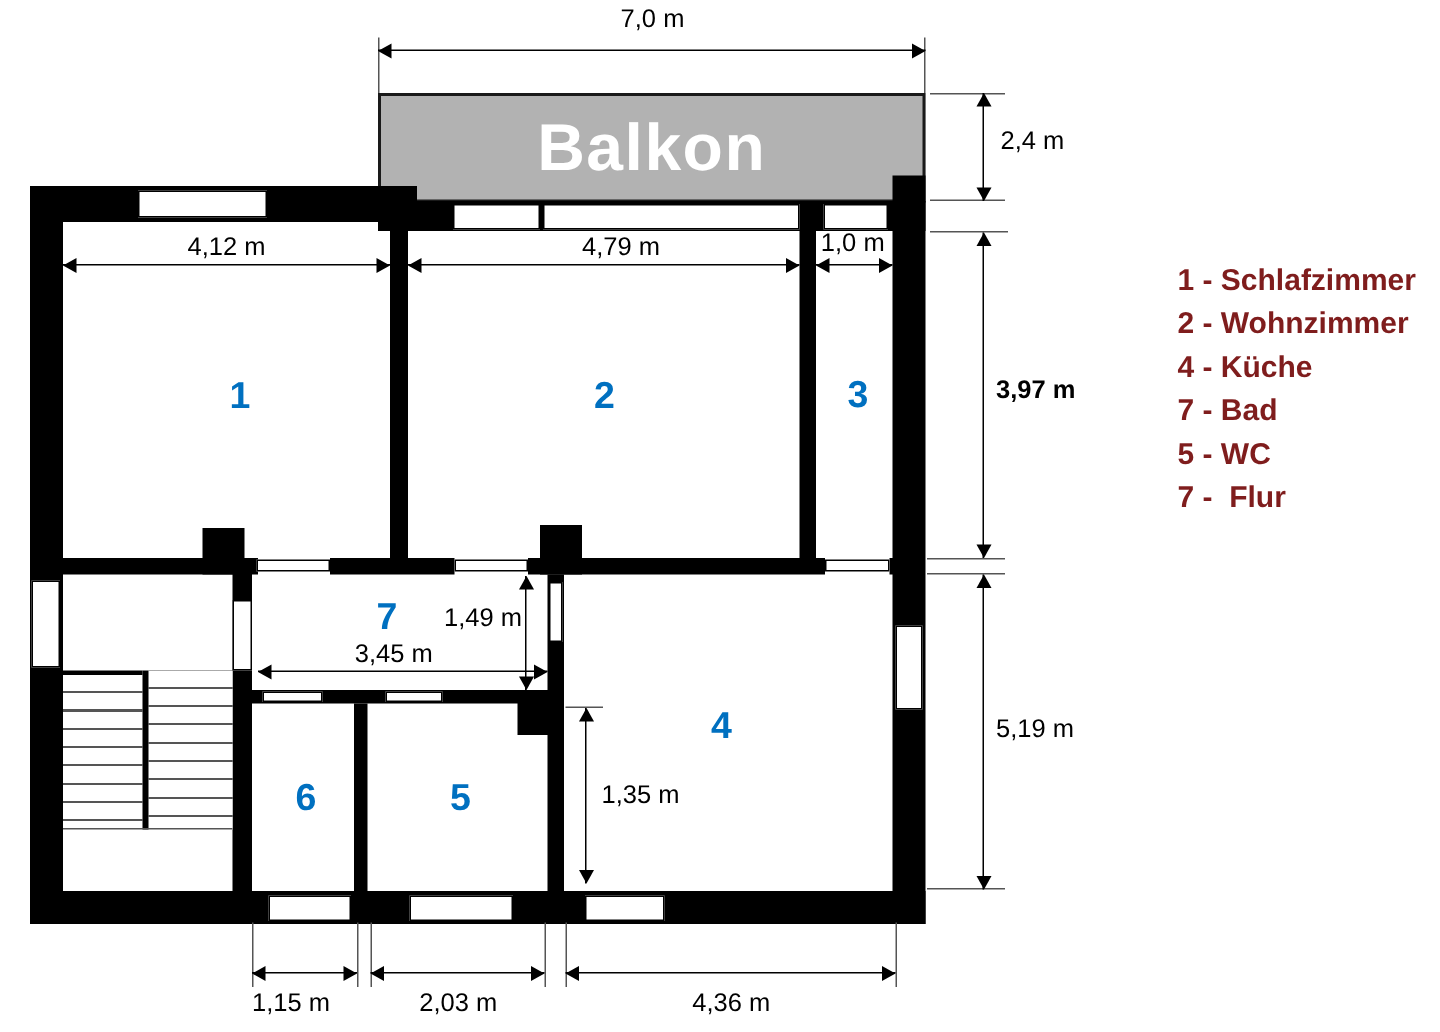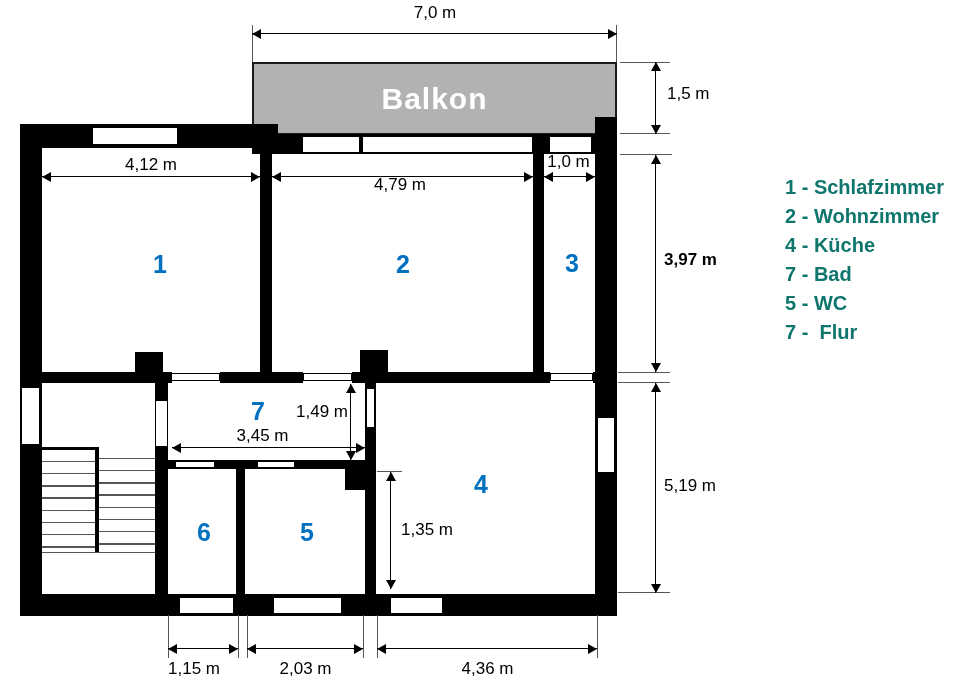--- a/index.html
+++ b/index.html
@@ -6,42 +6,42 @@
   .canvas{position:relative;width:960px;height:688px;background:#ffffff;overflow:hidden;
           font-family:"Liberation Sans",sans-serif;}
   
   .w{position:absolute;background:#000;}
   
   .win{position:absolute;background:#fff;border:1px solid #000;box-sizing:border-box;}
   .door{position:absolute;background:#fff;border:1px solid #000;box-sizing:border-box;}
   
   .balcony{position:absolute;left:252px;top:62px;width:365px;height:73px;background:#b2b2b2;
            border:2px solid #1a1a1a;box-sizing:border-box;display:flex;align-items:center;justify-content:center;}
-  .balcony-label{color:#ffffff;font-weight:bold;font-size:30px;letter-spacing:1px;}
+  .balcony-label{color:#ffffff;font-weight:bold;font-size:44px;letter-spacing:1px;}
   
   .dl-h{position:absolute;height:0;border-top:1.5px solid #000;}
   .dl-v{position:absolute;width:0;border-left:1.5px solid #000;}
   .ref{position:absolute;background:#555;}
   .ref-h{height:1px;}
   .ref-v{width:1px;}
   .ar{position:absolute;width:0;height:0;}
   .ar-l{border-top:5px solid transparent;border-bottom:5px solid transparent;border-right:9px solid #000;}
   .ar-r{border-top:5px solid transparent;border-bottom:5px solid transparent;border-left:9px solid #000;}
   .ar-u{border-left:5px solid transparent;border-right:5px solid transparent;border-bottom:9px solid #000;}
   .ar-d{border-left:5px solid transparent;border-right:5px solid transparent;border-top:9px solid #000;}
   .dim-text{position:absolute;font-size:17px;color:#000;white-space:nowrap;line-height:20px;}
   .ctr{text-align:center;}
   
   .room-num{position:absolute;width:60px;height:28px;text-align:center;font-size:25px;font-weight:bold;
             color:#0070c0;line-height:28px;}
   
   .stairs-flight{position:absolute;background:repeating-linear-gradient(to bottom,#ffffff 0px,#ffffff 10.8px,#555 10.8px,#555 12.2px);}
   
   .legend{position:absolute;left:785px;top:176px;display:flex;flex-direction:column;gap:7px;}
-  .legend-item{font-size:20px;font-weight:bold;color:#0f766e;line-height:22px;white-space:pre;}
+  .legend-item{font-size:20px;font-weight:bold;color:#7f1d1d;line-height:22px;white-space:pre;}
 </style>
 </head>
 <body>
 
 <div class="canvas">
 
   <div class="balcony">
     <span class="balcony-label">Balkon</span>
   </div>
 
@@ -103,35 +103,35 @@
     <div class="ar ar-r" style="left:608px;top:29px;"></div>
     <div class="dim-text ctr" style="left:385px;top:3px;width:100px;">7,0 m</div>
   </div>
 
   <div>
     <div class="ref ref-h" style="left:620px;top:62px;width:50px;"></div>
     <div class="ref ref-h" style="left:620px;top:133px;width:50px;"></div>
     <div class="dl-v" style="left:655px;top:62px;height:72px;"></div>
     <div class="ar ar-u" style="left:651px;top:62px;"></div>
     <div class="ar ar-d" style="left:651px;top:125px;"></div>
-    <div class="dim-text" style="left:667px;top:84px;">1,5 m</div>
+    <div class="dim-text" style="left:667px;top:84px;">2,4 m</div>
   </div>
 
   <div>
     <div class="dl-h" style="left:42px;top:176px;width:218px;"></div>
     <div class="ar ar-l" style="left:42px;top:172px;"></div>
     <div class="ar ar-r" style="left:251px;top:172px;"></div>
     <div class="dim-text ctr" style="left:101px;top:155px;width:100px;">4,12 m</div>
   </div>
 
   <div>
     <div class="dl-h" style="left:272px;top:176px;width:261px;"></div>
     <div class="ar ar-l" style="left:272px;top:172px;"></div>
     <div class="ar ar-r" style="left:524px;top:172px;"></div>
-    <div class="dim-text ctr" style="left:350px;top:155px;width:100px;margin-top:20px;">4,79 m</div>
+    <div class="dim-text ctr" style="left:364px;top:155px;width:100px;">4,79 m</div>
   </div>
 
   <div>
     <div class="dl-h" style="left:544px;top:176px;width:51px;"></div>
     <div class="ar ar-l" style="left:544px;top:172px;"></div>
     <div class="ar ar-r" style="left:586px;top:172px;"></div>
     <div class="dim-text ctr" style="left:541px;top:152px;width:55px;">1,0 m</div>
   </div>
 
   <div>

